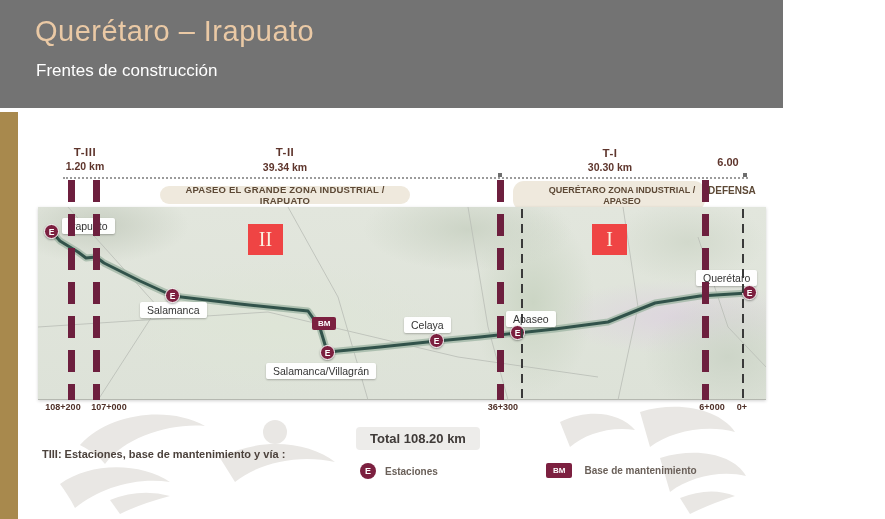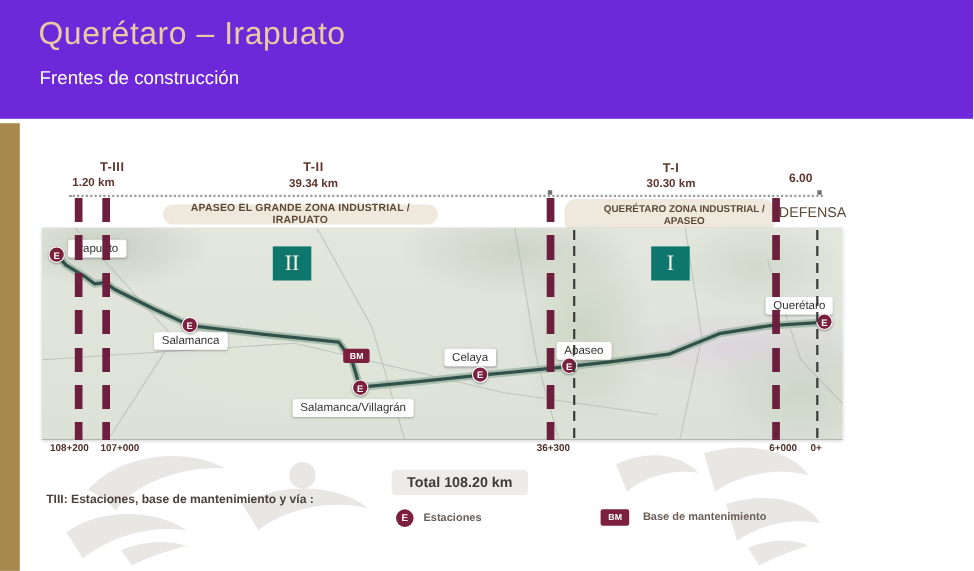--- a/index.html
+++ b/index.html
@@ -1,37 +1,37 @@
 <!DOCTYPE html>
 <html><head>
 <meta charset="utf-8">
 <style>
   * { margin:0; padding:0; box-sizing:border-box; }
   body { background:#ffffff; font-family:"Liberation Sans", sans-serif; }
   .slide { position:relative; width:885px; height:519px; background:#ffffff; overflow:hidden; }
 
   
-  .header { position:absolute; left:0; top:0; width:885px; height:108px; background:#6d28d9; }
+  .header { position:absolute; left:0; top:0; width:783px; height:108px; background:#737373; }
   .header .title { position:absolute; left:35px; top:15px; font-size:29px; color:#EAC9A5; letter-spacing:.5px; }
   .header .subtitle { position:absolute; left:36px; top:61px; font-size:17px; color:#ffffff; }
   .gold-bar { position:absolute; left:0; top:112px; width:18px; height:407px; background:#A8894D; }
 
   
   .watermark { position:absolute; left:20px; top:400px; z-index:0; }
 
   
   .sec-label { position:absolute; font-size:11.5px; font-weight:bold; color:#5E352C; text-align:center; letter-spacing:.5px; }
   .sec-km { position:absolute; font-size:10.5px; font-weight:bold; color:#5E352C; text-align:center; }
   .dotline { position:absolute; left:63px; top:177px; width:685px; border-top:2px dotted #9b9b9b; }
   .enddot { position:absolute; width:4px; height:4px; background:#6e6e6e; }
 
   .pill { position:absolute; background:#EFE9DD; border-radius:11px; color:#5D4936; font-weight:bold; text-align:center; display:flex; flex-direction:column; justify-content:center; }
-  .pill1 { left:148px; top:186px; width:250px; height:18px; font-size:9.5px; letter-spacing:.2px;align-items:flex-end; }
+  .pill1 { left:160px; top:186px; width:250px; height:18px; font-size:9.5px; letter-spacing:.2px;align-items:flex-end; }
   .pill2 { left:513px; top:181px; width:192px; height:30px; font-size:9px; line-height:11px;padding-left:26px; }
-  .defensa { position:absolute; left:708px; top:185px; width:44px; font-size:13px; font-weight:normal; color:#5D4936; }
+  .defensa { position:absolute; left:708px; top:185px; width:44px; font-size:10px; font-weight:bold; color:#5D4936; }
 
   
   .map { position:absolute; left:38px; top:207px; width:728px; height:193px; z-index:1;
     background:
       radial-gradient(ellipse 130px 55px at 60px 18px,  #c8cfc2 0%, rgba(200,207,194,0) 70%),
       radial-gradient(ellipse 150px 60px at 430px 22px, #ccd4c6 0%, rgba(204,212,198,0) 70%),
       radial-gradient(ellipse 85px 130px at 495px 95px, #cbd5c4 0%, rgba(203,213,196,0) 72%),
       radial-gradient(ellipse 120px 90px at 690px 150px,#cdd5c8 0%, rgba(205,213,200,0) 70%),
       radial-gradient(ellipse 110px 60px at 650px 35px, #d2d9cc 0%, rgba(210,217,204,0) 70%),
       radial-gradient(ellipse 170px 50px at 640px 110px,#ddd5de 0%, rgba(221,211,222,0) 75%),
@@ -41,21 +41,21 @@
   .map svg.routes { position:absolute; left:0; top:0; }
 
   .e-marker { position:absolute; width:15px; height:15px; border-radius:50%; background:#7C2040; border:1px solid #ffffff; color:#ffffff; font-size:8.5px; font-weight:bold; display:flex; align-items:center; justify-content:center; z-index:5; box-shadow:0 1px 2px rgba(0,0,0,.35); }
   .map-label { position:absolute; background:rgba(255,255,255,.96); color:#333333; font-size:10.5px; padding:2px 7px; border-radius:2px; box-shadow:0 1px 2px rgba(0,0,0,.25); white-space:nowrap; z-index:4; }
   .bm-badge { position:absolute; background:#7C2040; color:#ffffff; font-size:8px; font-weight:bold; padding:2px 6px; border-radius:2px; z-index:5; }
 
   
   .vdash { position:absolute; width:7px; z-index:3; background:repeating-linear-gradient(to bottom, #6D1F3E 0 22px, rgba(0,0,0,0) 22px 34px); }
   .vdash-thin { position:absolute; width:2px; z-index:3; background:repeating-linear-gradient(to bottom, #3a3a3a 0 9px, rgba(0,0,0,0) 9px 15px); }
 
-  .front-badge { position:absolute; width:35px; height:31px; background:#0f766e; color:#FAF3E2; font-family:"Liberation Serif", serif; font-size:20px; display:flex; align-items:center; justify-content:center; z-index:5; }
+  .front-badge { position:absolute; width:35px; height:31px; background:#ef4444; color:#FAF3E2; font-family:"Liberation Serif", serif; font-size:20px; display:flex; align-items:center; justify-content:center; z-index:5; }
 
   .km-marker { position:absolute; top:402px; font-size:9px; font-weight:bold; color:#4F3028; text-align:center; width:50px; z-index:2; }
 
   
   .note { position:absolute; left:42px; top:432px; font-size:11px; font-weight:bold; color:#4C423C; z-index:2;margin-top:16px; }
   .total-pill { position:absolute; left:356px; top:427px; width:124px; height:23px; background:#EDECEA; border-radius:4px; color:#3F3A38; font-size:13px; font-weight:bold; display:flex; align-items:center; justify-content:center; z-index:2; }
   .legend { position:absolute; top:463px; display:flex; align-items:center; z-index:2; }
   .legend .sym-circle { width:16px; height:16px; border-radius:50%; background:#7C2040; color:#fff; font-size:9px; font-weight:bold; display:flex; align-items:center; justify-content:center; margin-right:9px; }
   .legend .sym-rect { background:#7C2040; color:#fff; font-size:8px; font-weight:bold; padding:3px 7px; border-radius:2px; margin-right:12px; }
   .legend .lg-text { font-size:10px; font-weight:bold; color:#6A6059; }
@@ -78,21 +78,21 @@
       <path d="M200 58 C240 36 290 42 315 62 C280 54 240 62 215 82 Z"></path>
       <circle cx="255" cy="32" r="12"></circle>
       <path d="M540 22 C570 8 600 13 615 30 C590 26 565 34 550 47 Z"></path>
       <path d="M620 12 C660 0 700 10 715 32 C685 24 650 32 630 47 Z"></path>
       <path d="M640 58 C680 46 715 56 726 76 C700 70 670 77 650 92 Z"></path>
       <path d="M660 98 Q690 86 715 96 Q690 104 670 114 Z"></path>
       <path d="M90 100 Q120 88 150 96 Q120 104 100 114 Z"></path>
     </g>
   </svg>
 
-  <div class="sec-label" style="left:72px; top:146px; width:60px;">T-III</div>
+  <div class="sec-label" style="left:55px; top:146px; width:60px;">T-III</div>
   <div class="sec-km" style="left:55px; top:160px; width:60px;">1.20 km</div>
 
   <div class="sec-label" style="left:245px; top:146px; width:80px;">T-II</div>
   <div class="sec-km" style="left:245px; top:161px; width:80px;">39.34 km</div>
 
   <div class="sec-label" style="left:570px; top:147px; width:80px;">T-I</div>
   <div class="sec-km" style="left:570px; top:161px; width:80px;">30.30 km</div>
 
   <div class="sec-km" style="left:705px; top:156px; width:46px; font-size:11px;">6.00</div>
 

